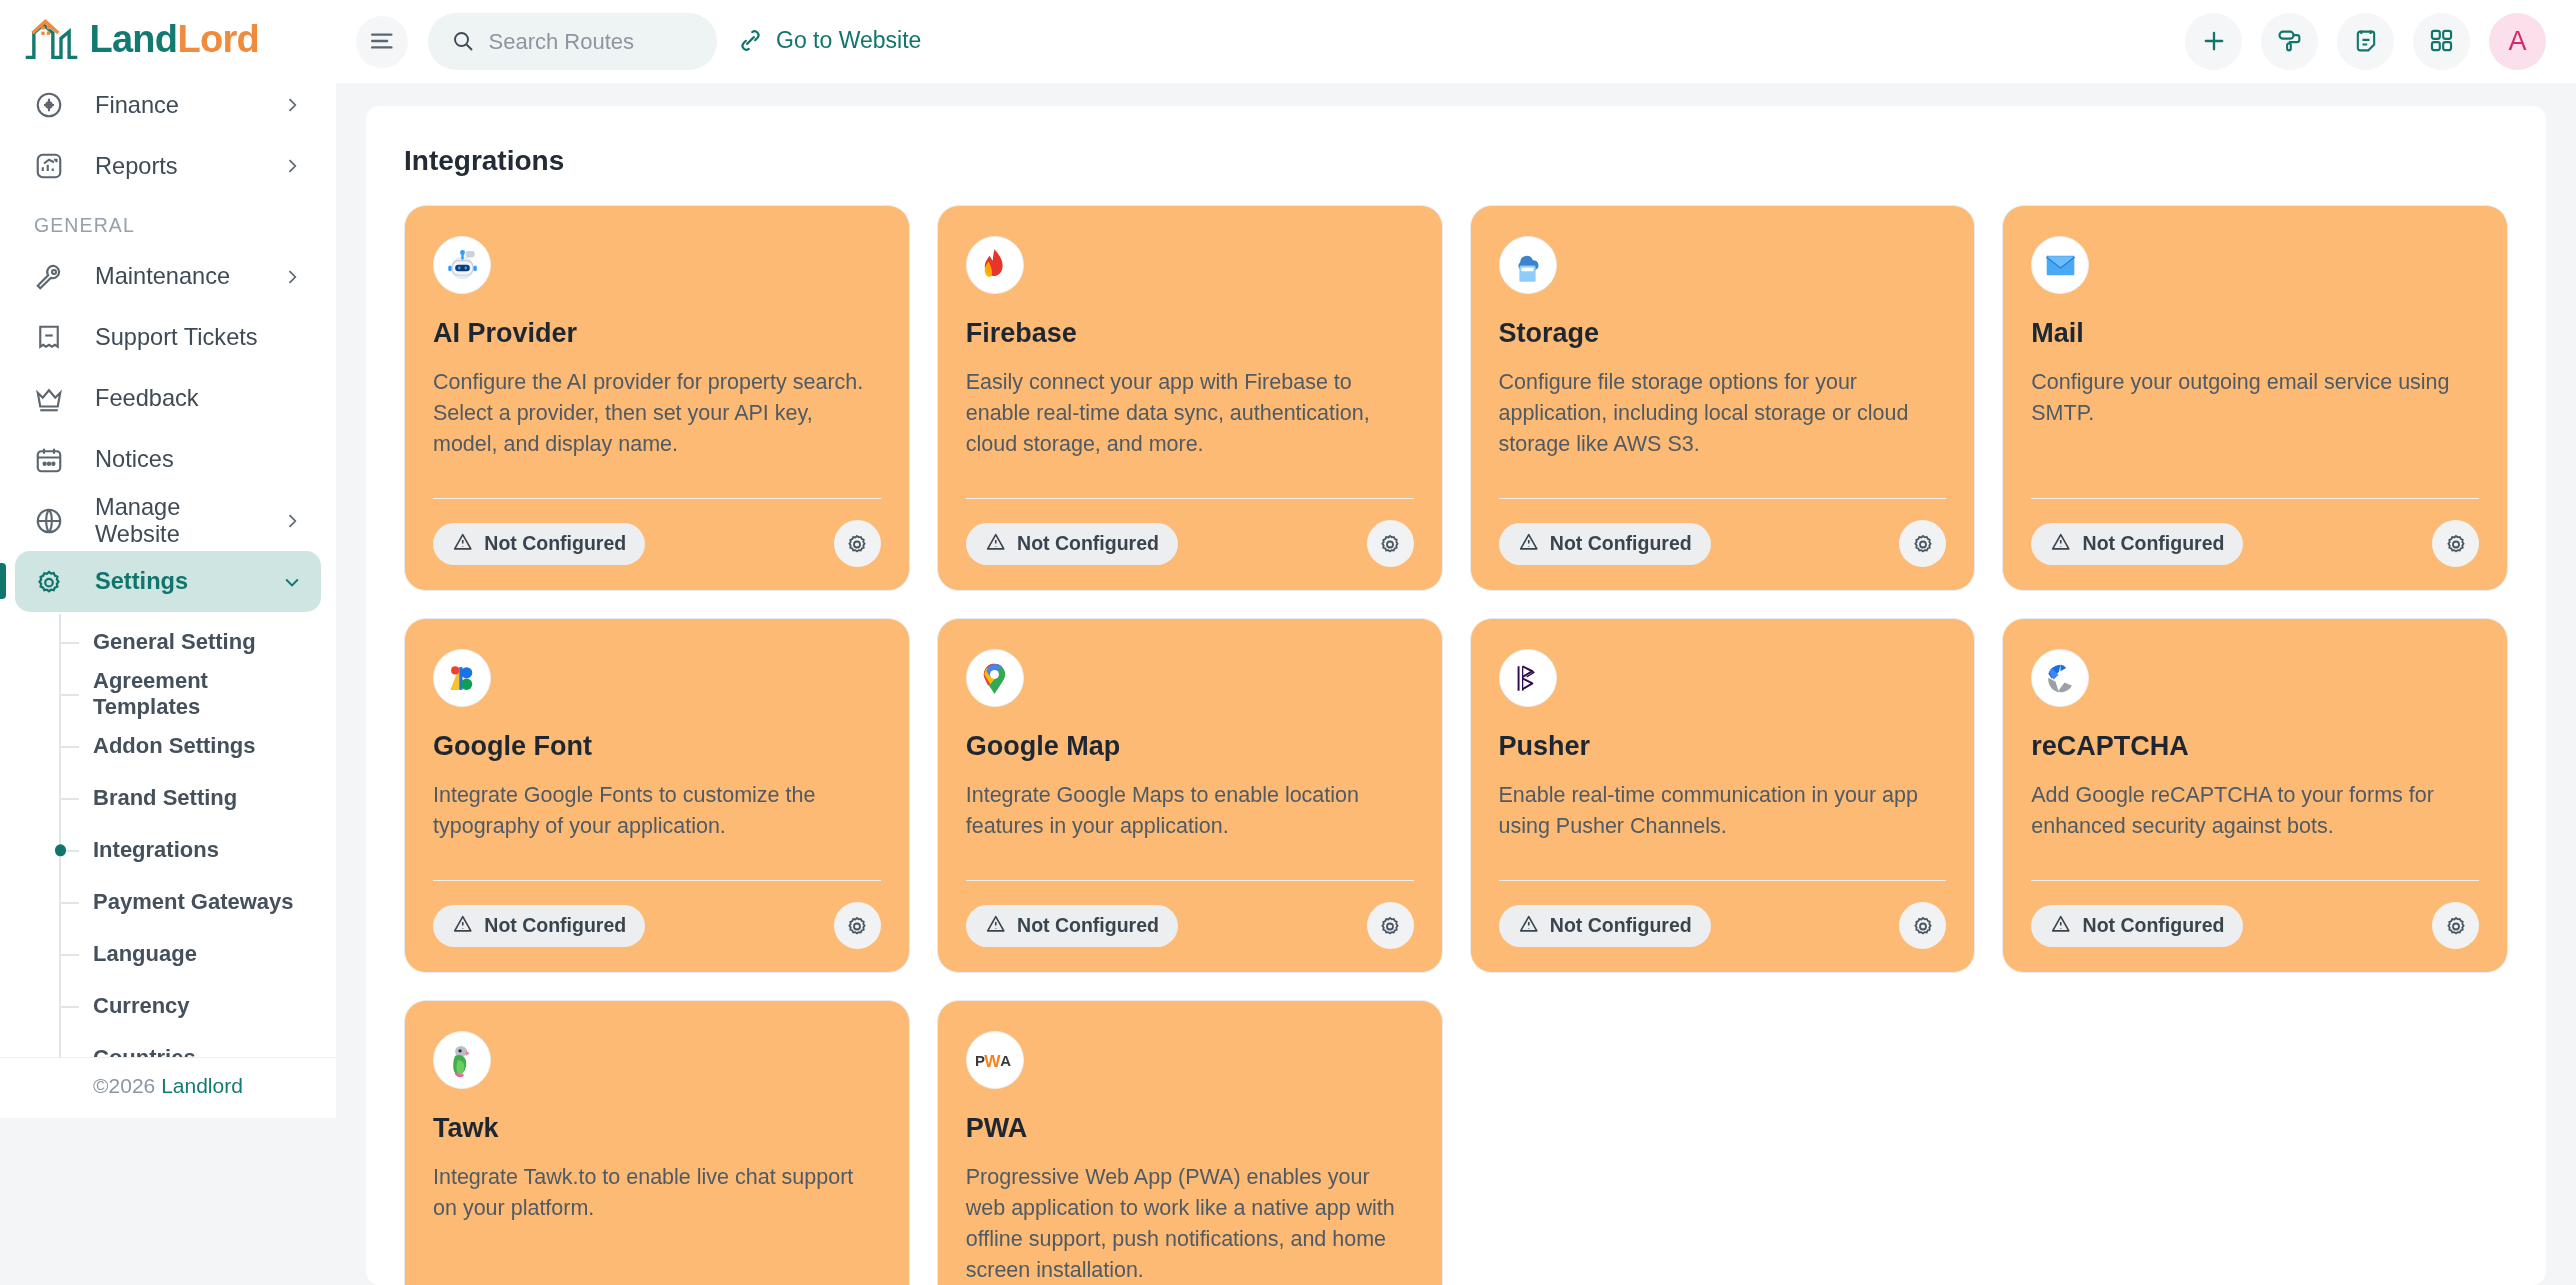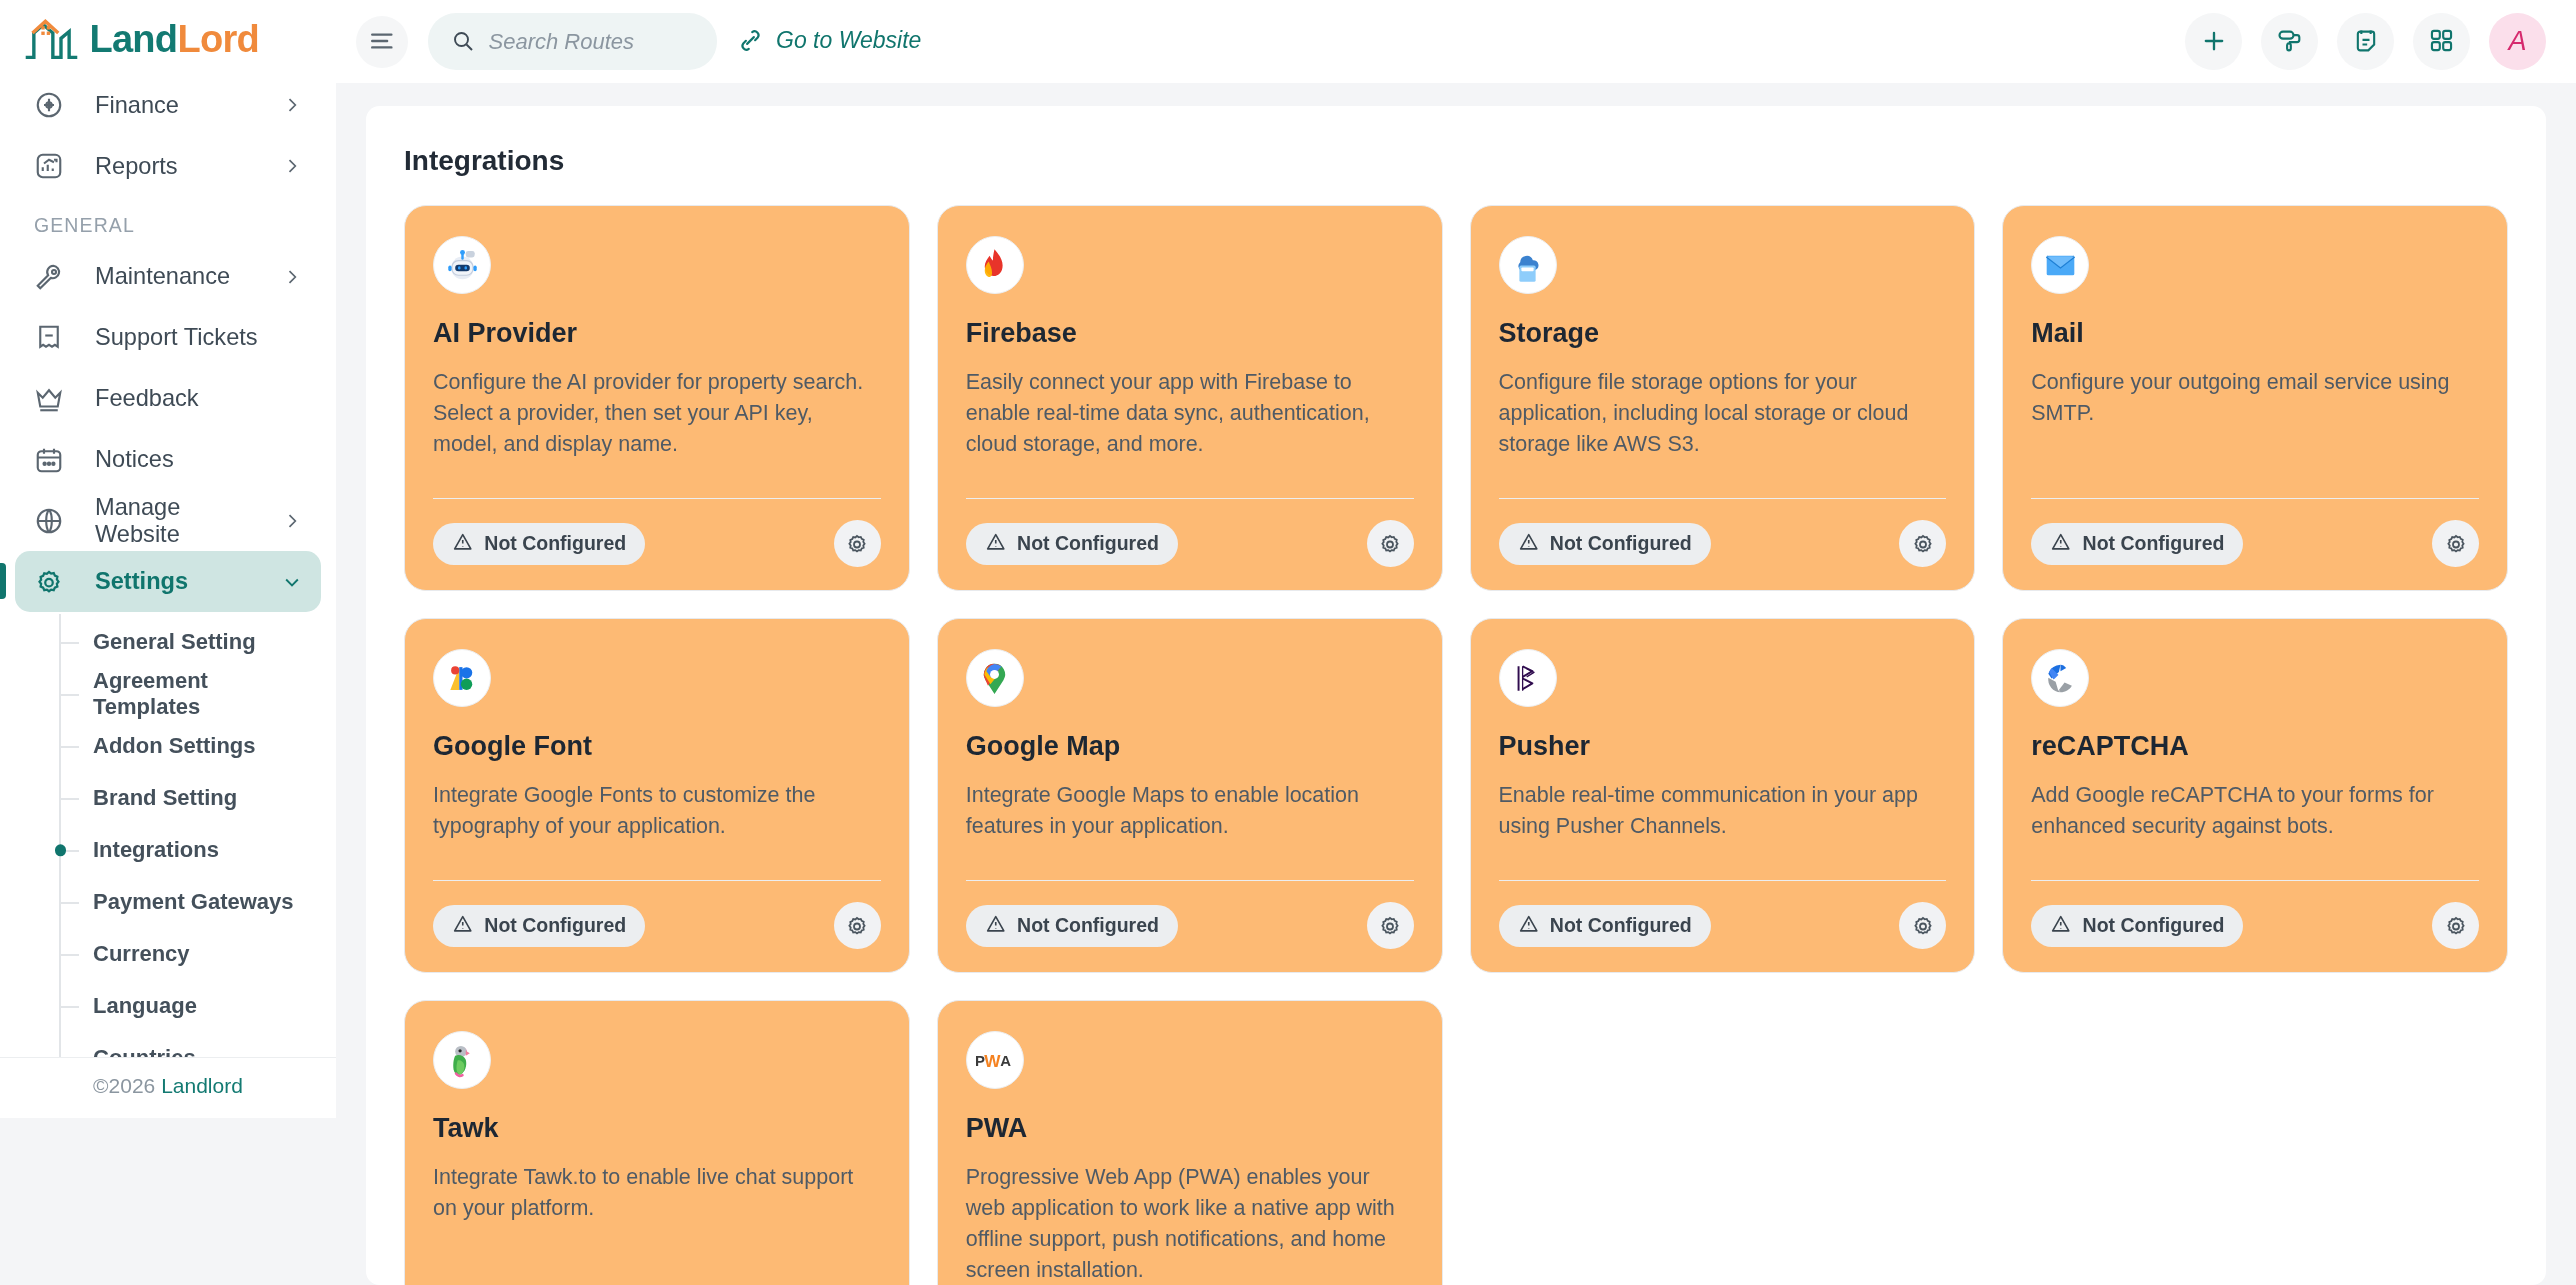--- a/index.html
+++ b/index.html
@@ -69,21 +69,21 @@
     border-top: 1.3px solid #eceef0; padding: 16px 0 20px 0;
     text-align: center; font-size: 21px; color: #8b96a0;
   }
   .sidebar-footer .brand { color: #137a72; }
 
   
   .main { flex: 1; height: 1285px; display: flex; flex-direction: column; background: #f4f5f7; min-width: 0; }
 
   .topbar {
     height: 83px; min-height: 83px; background: #ffffff;
-    display: flex; align-items: center; padding: 0 30px 0 20px; gap: 20px; font-style: italic;
+    display: flex; align-items: center; padding: 0 30px 0 20px; gap: 20px;
   }
   .hamburger {
     width: 52px; height: 52px; border-radius: 50%; background: #f5f6f7;
     display:flex; align-items:center; justify-content:center; cursor:pointer; flex:none;
   }
   .searchbox {
     width: 289px; height: 57px; border-radius: 28px; background: #eef4f4;
     display: flex; align-items: center; gap: 13.5px; padding: 0 23px; cursor: text; flex:none;
   }
   .searchbox .sph { font-size: 22px; color: #8b96a0; }
@@ -291,24 +291,24 @@
           <span class="slbl">Brand Setting</span>
         </div>
         <div class="sub-item">
           <span class="dot"></span>
           <span class="slbl">Integrations</span>
         </div>
         <div class="sub-item">
           <span class="slbl">Payment Gateways</span>
         </div>
         <div class="sub-item">
+          <span class="slbl">Language</span>
+        </div>
+        <div class="sub-item">
           <span class="slbl">Currency</span>
-        </div>
-        <div class="sub-item">
-          <span class="slbl">Language</span>
         </div>
         <div class="sub-item">
           <span class="slbl">Countries</span>
         </div>
         <div class="sub-item">
           <span class="slbl">States</span>
         </div>
         <div class="sub-item">
           <span class="slbl">Cities</span>
         </div>

